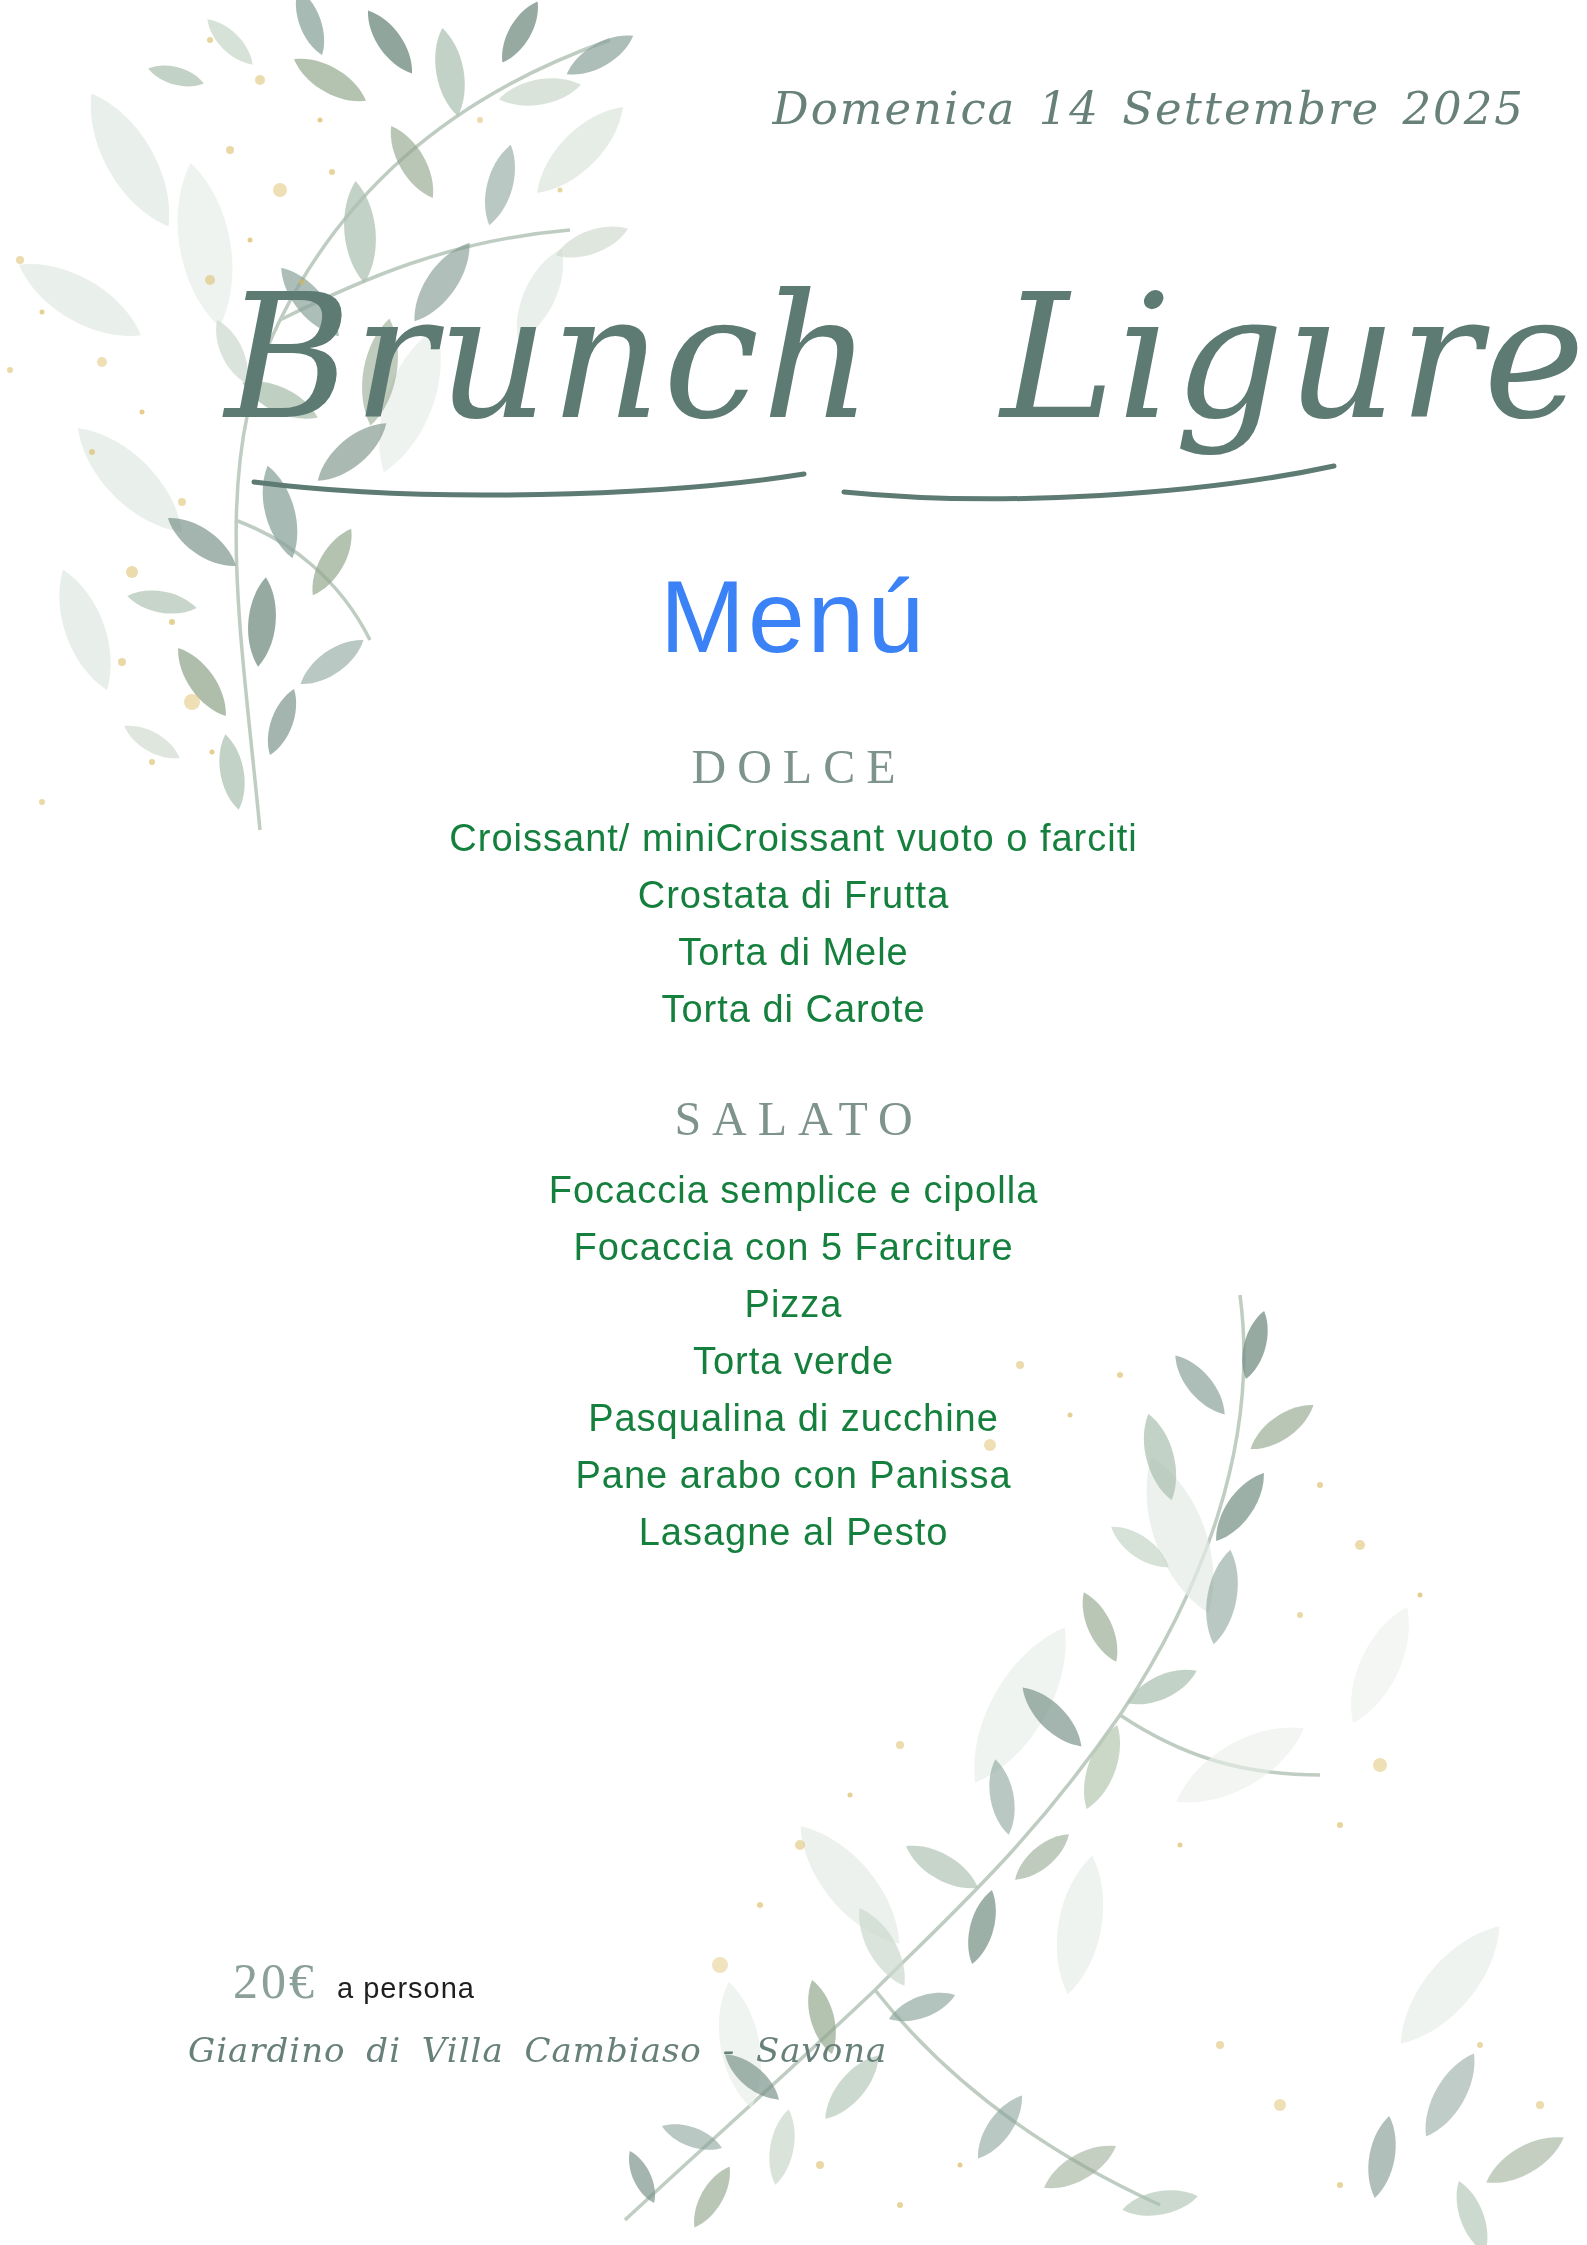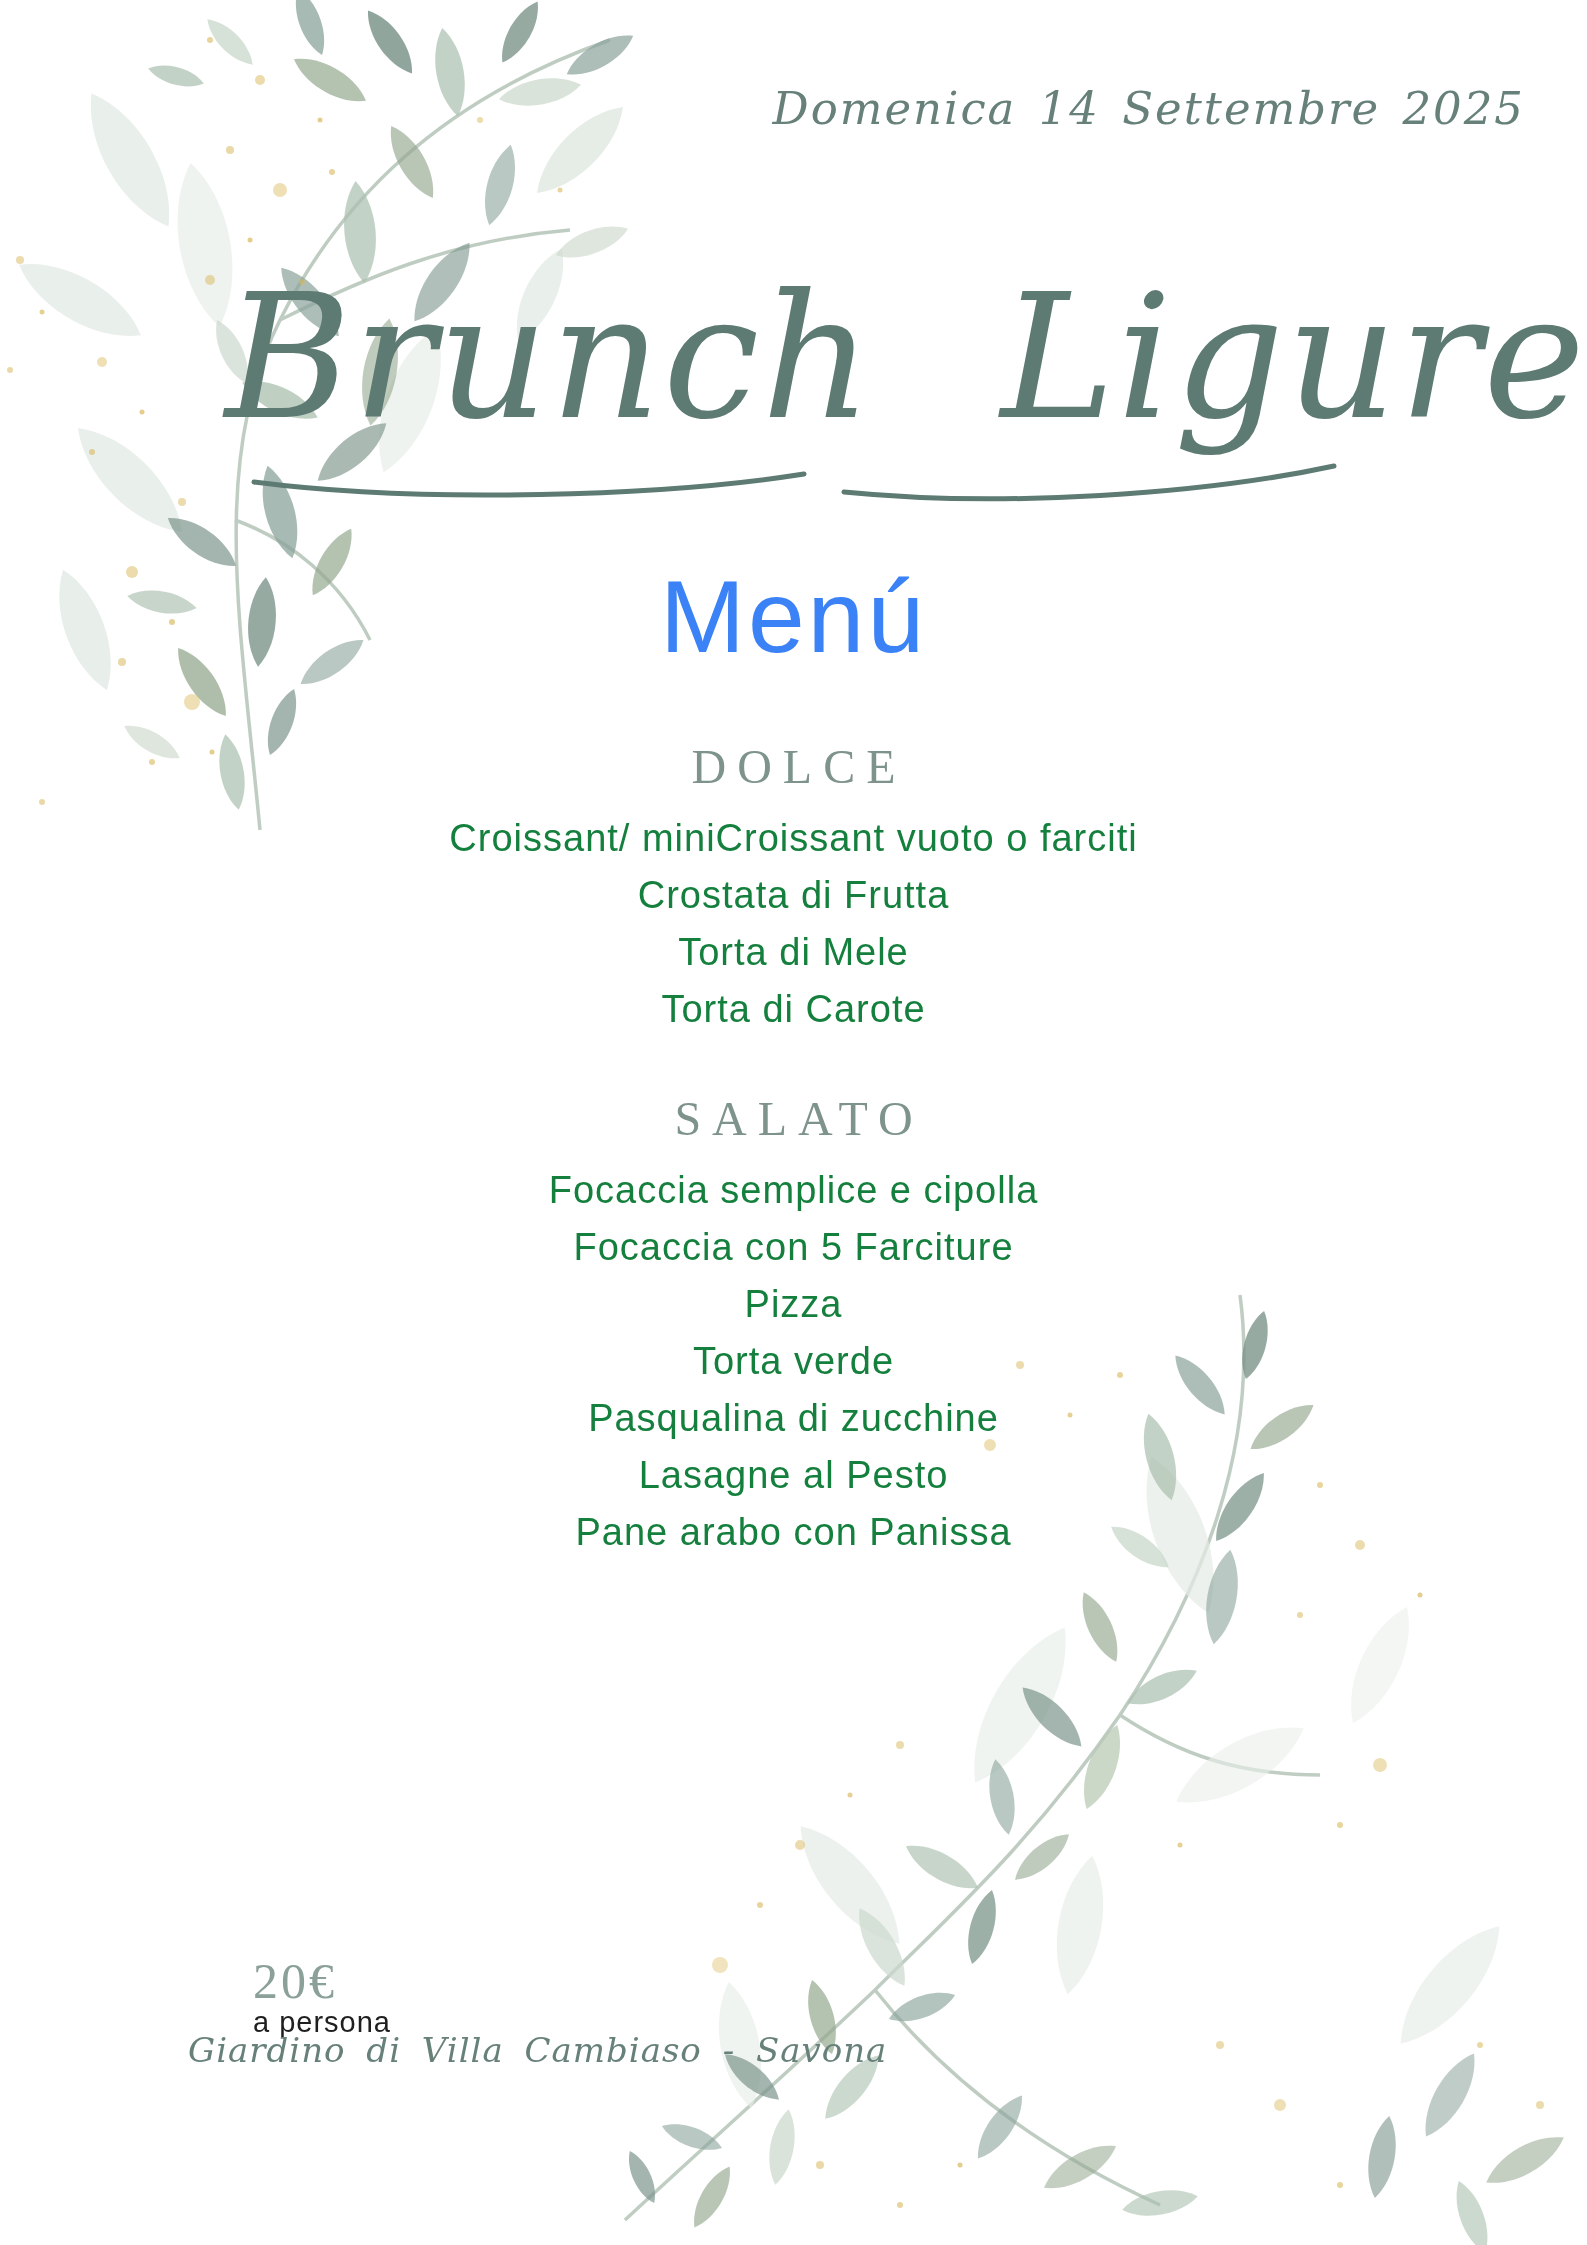--- a/index.html
+++ b/index.html
@@ -48,21 +48,21 @@
     font-size: 48px; line-height: 54px;
     letter-spacing: 11px; padding-left: 11px;
     color: #7d938b;
   }
   .section-items {
     list-style: none; margin: 16px 0 0 0; padding: 0;
     font-size: 38px; line-height: 57px;
     color: #15803d; letter-spacing: 1px;
   }
 
-  .price { position: absolute; left: 233px; top: 1956px; display: flex; align-items: baseline; flex-direction: column; }
+  .price { position: absolute; left: 233px; top: 1956px; display: flex; align-items: baseline; }
   .price-amount {
     font-family: "Liberation Serif", serif; font-weight: 400;
     font-size: 50px; line-height: 1;
     color: #8ba098; letter-spacing: 3px;
   }
   .price-unit { font-size: 29px; color: #1f1f1f; margin-left: 20px; letter-spacing: 1px; }
 
   .venue {
     position: absolute; left: 168px; top: 2030px;
     font-family: "DejaVu Serif", serif; font-style: italic;
@@ -254,22 +254,22 @@
   </div>
 
   <div class="section section--salato">
     <h2 class="section-title">SALATO</h2>
     <ul class="section-items">
       <li>Focaccia semplice e cipolla</li>
       <li>Focaccia con 5 Farciture</li>
       <li>Pizza</li>
       <li>Torta verde</li>
       <li>Pasqualina di zucchine</li>
+      <li>Pane arabo con Panissa</li>
       <li>Lasagne al Pesto</li>
-      <li>Pane arabo con Panissa</li>
     </ul>
   </div>
 
 
 </div>
 
 <div class="price">
   <span class="price-amount">20€</span>
   <span class="price-unit">a persona</span>
 </div>

